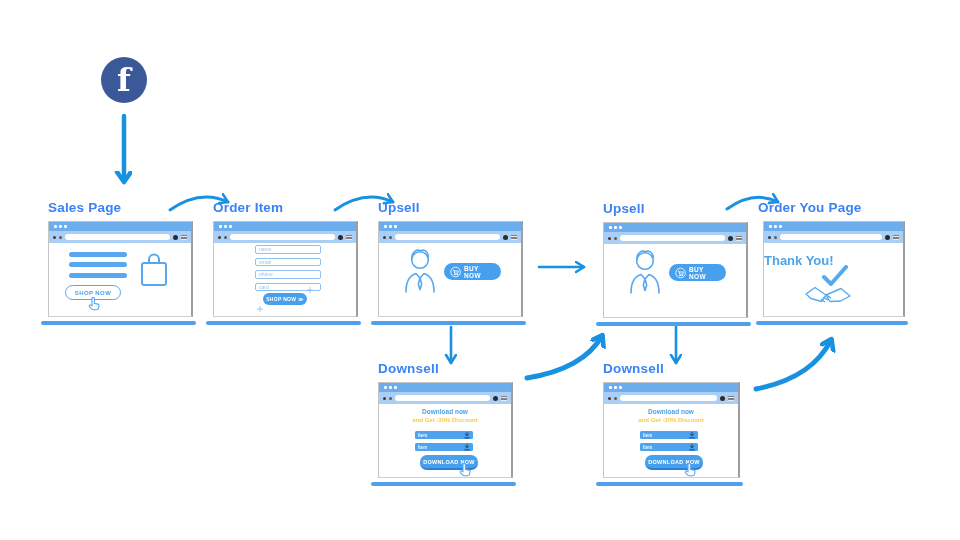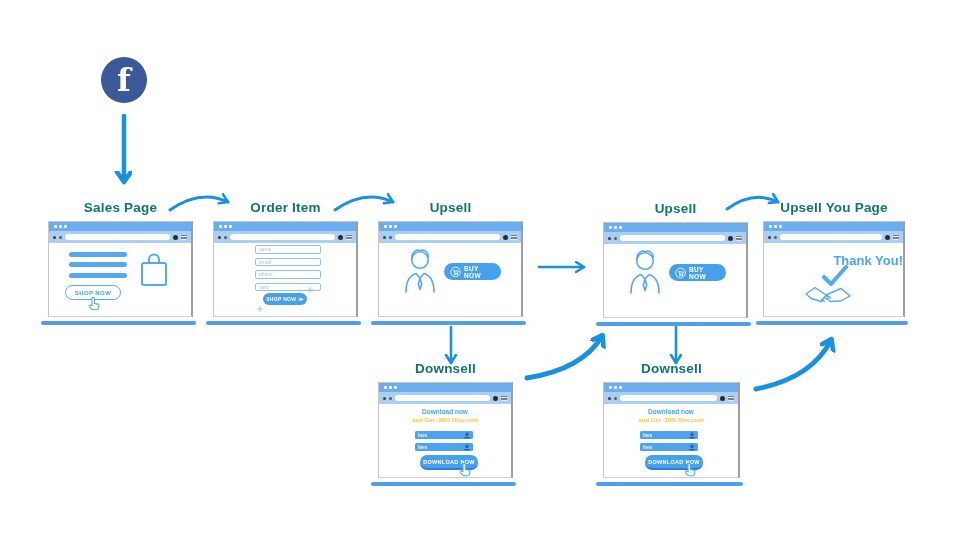--- a/index.html
+++ b/index.html
@@ -3,22 +3,22 @@
 <meta charset="utf-8">
 <style>
   html,body{margin:0;padding:0;}
   body{
     width:960px;height:540px;position:relative;background:#ffffff;
     font-family:"Liberation Sans", sans-serif;overflow:hidden;
   }
   .abs{position:absolute;}
   
   .node-label{
-    position:absolute;text-align:center;font-weight:700;font-size:13.5px;
-    color:#0f766e;letter-spacing:.2px;
+    position:absolute;font-weight:700;font-size:13.5px;
+    color:#3b82f6;letter-spacing:.2px;
   }
   
   .window{
     position:absolute;background:#fff;box-sizing:border-box;
     border:1px solid #c4c4c4;border-right:2px solid #9e9e9e;border-bottom:1px solid #cfcfcf;
   }
   .titlebar{
     height:9px;background:#6cadee;display:flex;align-items:center;gap:2.5px;padding-left:5px;
   }
   .titlebar .dot{width:2.6px;height:2.6px;border-radius:50%;background:#ffffff;}
@@ -49,21 +49,21 @@
     position:absolute;background:#47a0ee;border-radius:7px;color:#fff;font-weight:700;
     display:flex;align-items:center;justify-content:center;letter-spacing:.3px;
   }
   
   .buynow{
     position:absolute;background:#47a0ee;border-radius:9px;display:flex;align-items:center;
     gap:3px;padding:0 6px;box-sizing:border-box;
   }
   .buynow .txt{color:#fff;font-weight:700;font-size:6.5px;letter-spacing:.3px;}
   
-  .thankyou-msg{position:absolute;width:100%;text-align:right;font-weight:700;font-size:13px;color:#4aa5ec;}
+  .thankyou-msg{position:absolute;width:100%;text-align:left;font-weight:700;font-size:13px;color:#4aa5ec;}
   
   .ds-head{position:absolute;width:100%;text-align:center;font-weight:700;font-size:6.5px;color:#4aa5ec;}
   .ds-sub{position:absolute;width:100%;text-align:center;font-weight:700;font-size:6px;color:#ffc63f;}
   .ds-item{
     position:absolute;left:36px;width:58px;height:8px;background:#4da3ee;border-radius:1.5px;
     display:flex;align-items:center;justify-content:space-between;padding:0 3px;box-sizing:border-box;
   }
   .ds-item .itxt{color:#eaf4ff;font-weight:700;font-size:4.5px;}
   .download-btn{border-bottom:2px solid #2b7fd4;font-size:5.5px;}
   .fb-badge{
@@ -100,21 +100,21 @@
 </svg>
 
 <div class="fb-badge">
     <span>f</span>
   </div>
 
 <div class="node-label" style="left:48px;top:200px;width:145px;">Sales Page</div>
 <div class="node-label" style="left:213px;top:200px;width:145px;">Order Item</div>
 <div class="node-label" style="left:378px;top:200px;width:145px;">Upsell</div>
 <div class="node-label" style="left:603px;top:201px;width:145px;">Upsell</div>
-<div class="node-label" style="left:758px;top:200px;width:152px;">Upsell You Page</div>
+<div class="node-label" style="left:758px;top:200px;width:152px;">Order You Page</div>
 <div class="node-label" style="left:378px;top:361px;width:135px;">Downsell</div>
 <div class="node-label" style="left:603px;top:361px;width:137px;">Downsell</div>
 
 <div class="window" style="left:48px;top:221px;width:145px;height:96px;">
   <div class="titlebar">
     <span class="dot"></span>
       <span class="dot"></span>
       <span class="dot"></span>
   </div>
   <div class="addressbar">

